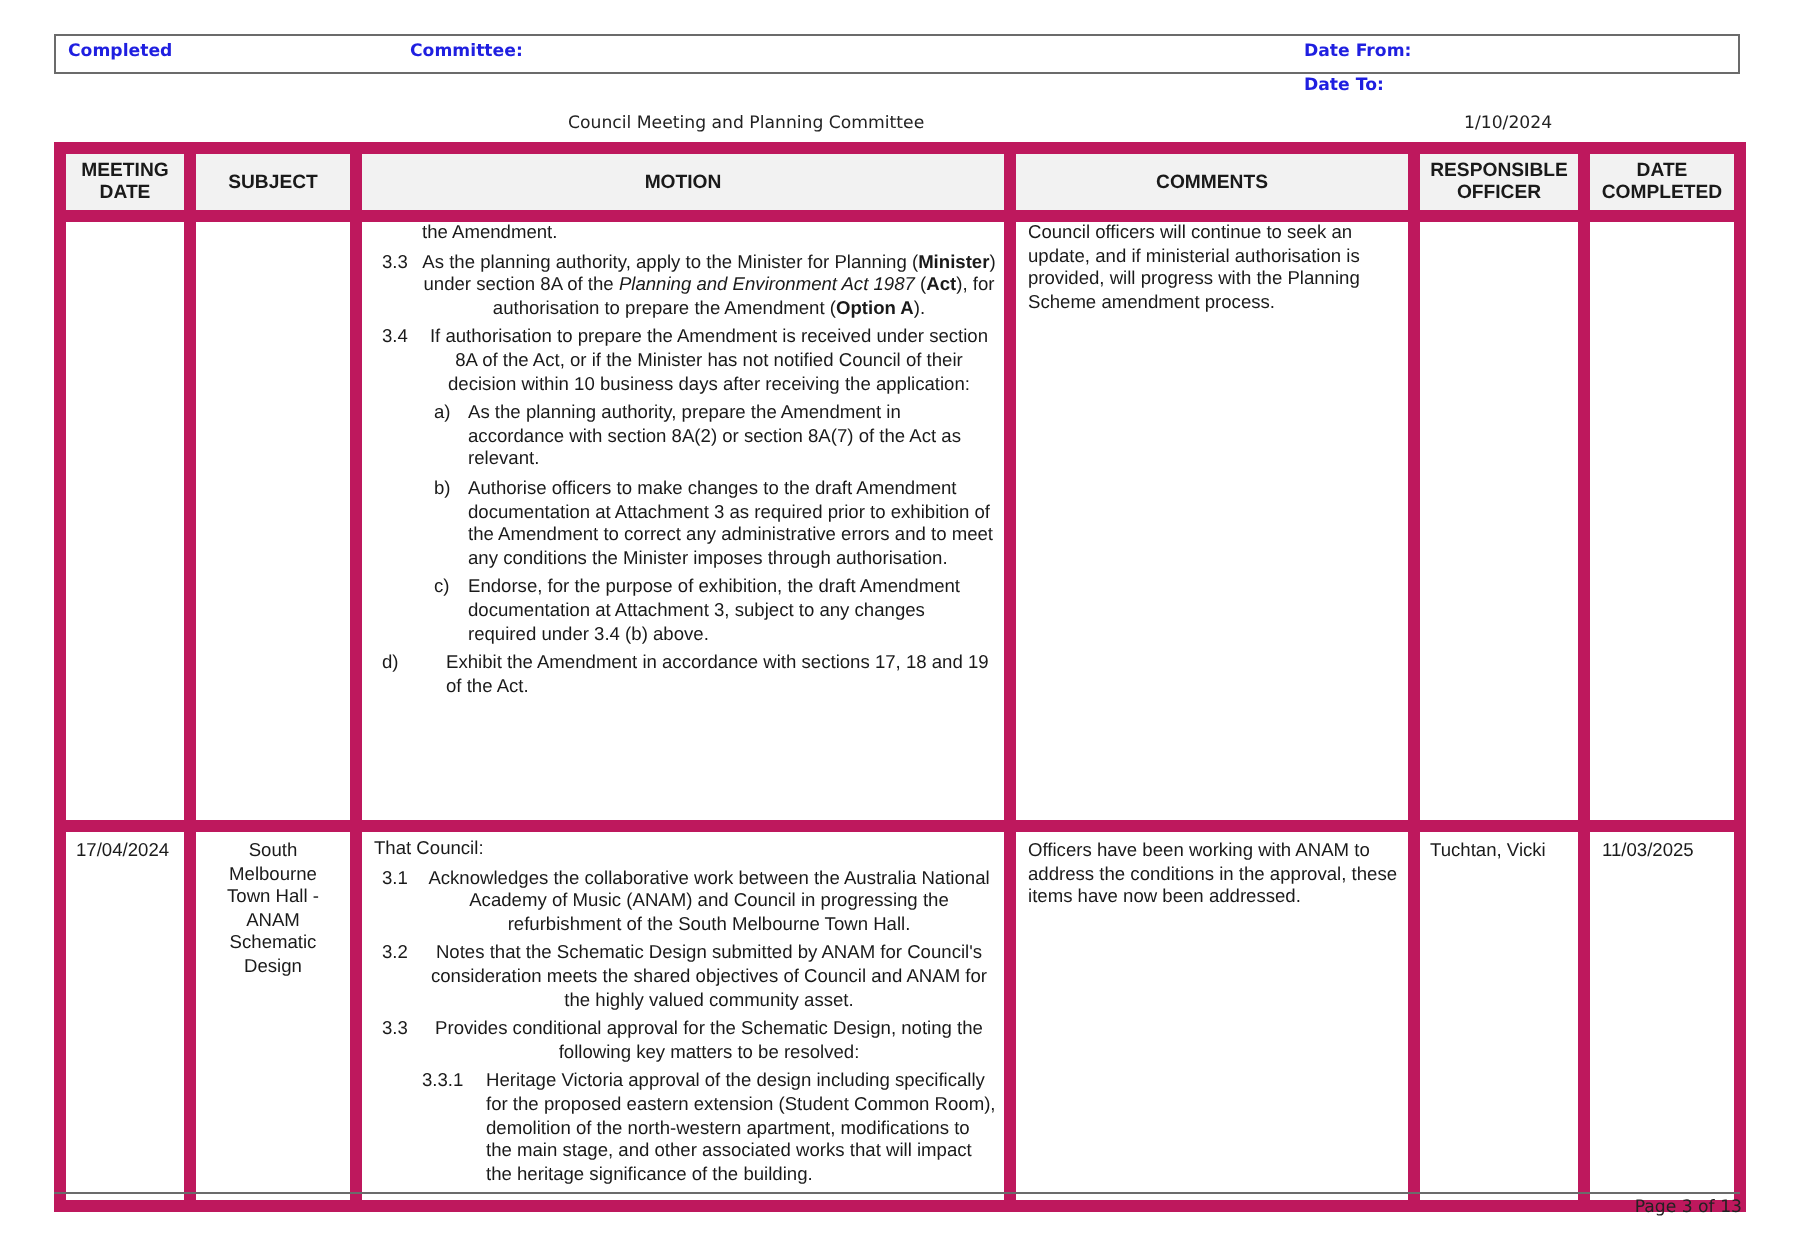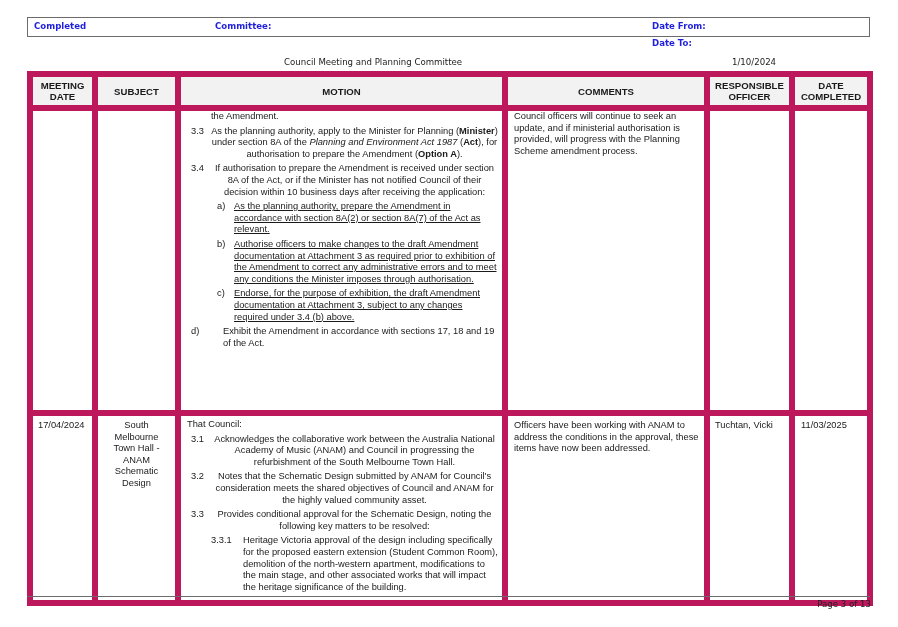--- a/index.html
+++ b/index.html
@@ -6,21 +6,21 @@
   body { width: 898px; height: 627px; position: relative; overflow: hidden;
          font-family: "Liberation Sans", sans-serif; color: #1a1a1a; }
 
   
   .hdr { position: absolute; left: 27px; top: 17px; width: 843px; height: 20px;
          border: 1px solid #6b6b6b; box-sizing: border-box;
          font-family: "DejaVu Sans", sans-serif; font-size: 8.6px; }
   .hdr .lbl { color: #1f1fe0; font-weight: bold; position: absolute; }
   .hdr .val { color: #222; position: absolute; margin-top: 36px; }
   .hdr .status { left: 6px; top: 3px; }
-  .hdr .comm-l { left: 177px; top: 3px; margin-left: 10px; }
+  .hdr .comm-l { left: 177px; top: 3px; }
   .hdr .comm-v { left: 256px; top: 3px; }
   .hdr .df-l { left: 624px; top: 3px; text-align: center; }
   .hdr .df-v { left: 704px; top: 3px; }
   .hdr .dt-l { left: 624px; top: 20px; }
   .hdr .dt-v { left: 704px; top: 20px; }
 
   
   table.main { position: absolute; left: 27px; top: 71px; width: 840px;
                border-collapse: collapse; table-layout: fixed; font-size: 9.3px; line-height: 11.6px; }
   table.main th, table.main td { border: 6px solid #be185d; vertical-align: top; }
@@ -32,21 +32,21 @@
   td.motion { padding: 0 4px 4px 4px; }
   td.comments { padding: 0 5px 0 6px; }
   td.officer { padding: 4px 5px 0 5px; }
   td.completed { padding: 4px 5px 0 6px; }
 
   .mi { display: flex; margin-top: 3px; }
   .mi .num { width: 26px; flex: none; padding-left: 6px; box-sizing: border-box; }
   .mi .txt { flex: 1; text-align: center; }
   .sub { display: flex; margin-top: 3px; padding-left: 32px; }
   .sub .num { width: 17px; flex: none; }
-  .sub .txt { flex: 1; text-decoration: underline; }
+  .sub .txt { flex: 1; }
   .subd { display: flex; margin-top: 3px; }
   .subd .num { width: 38px; flex: none; padding-left: 6px; box-sizing: border-box; }
   .subd .txt { flex: 1; }
   .sub3 { display: flex; margin-top: 3px; padding-left: 26px; }
   .sub3 .num { width: 32px; flex: none; }
   .sub3 .txt { flex: 1; }
   .cont { padding-left: 26px; }
   b { font-weight: bold; }
   i { font-style: italic; }
 

